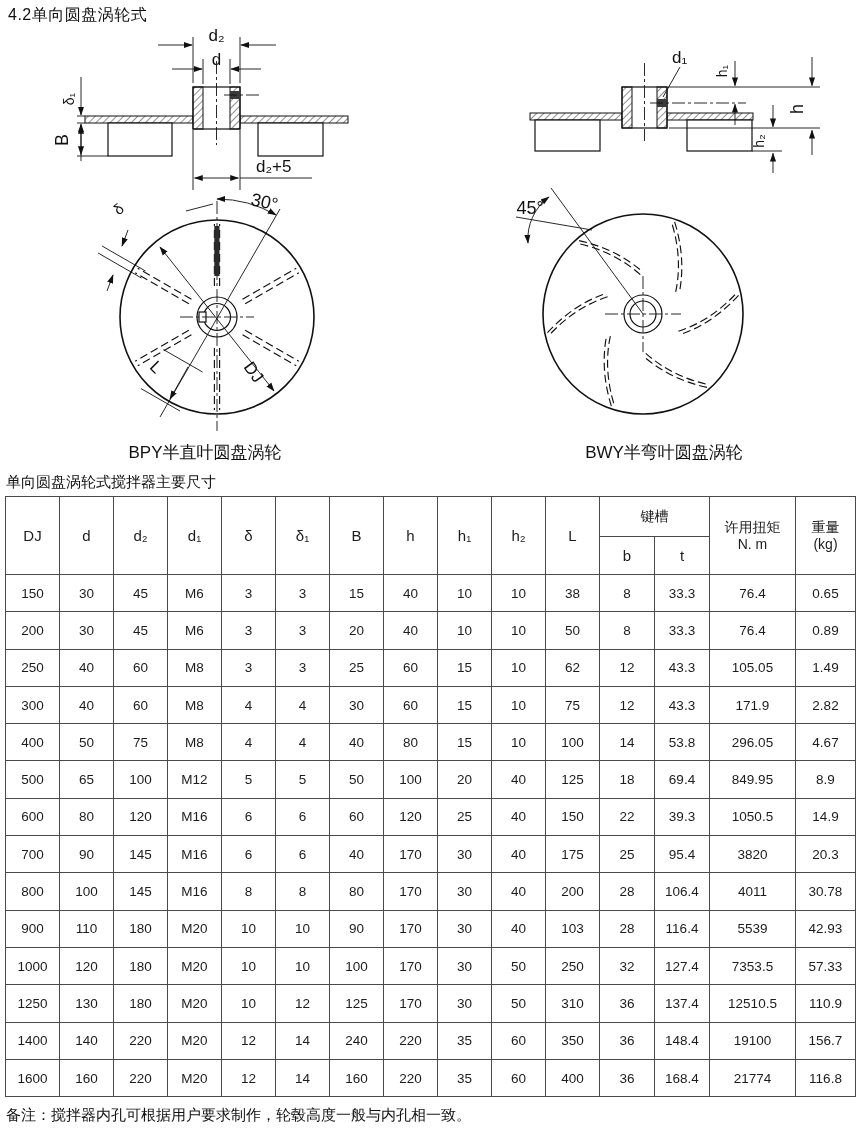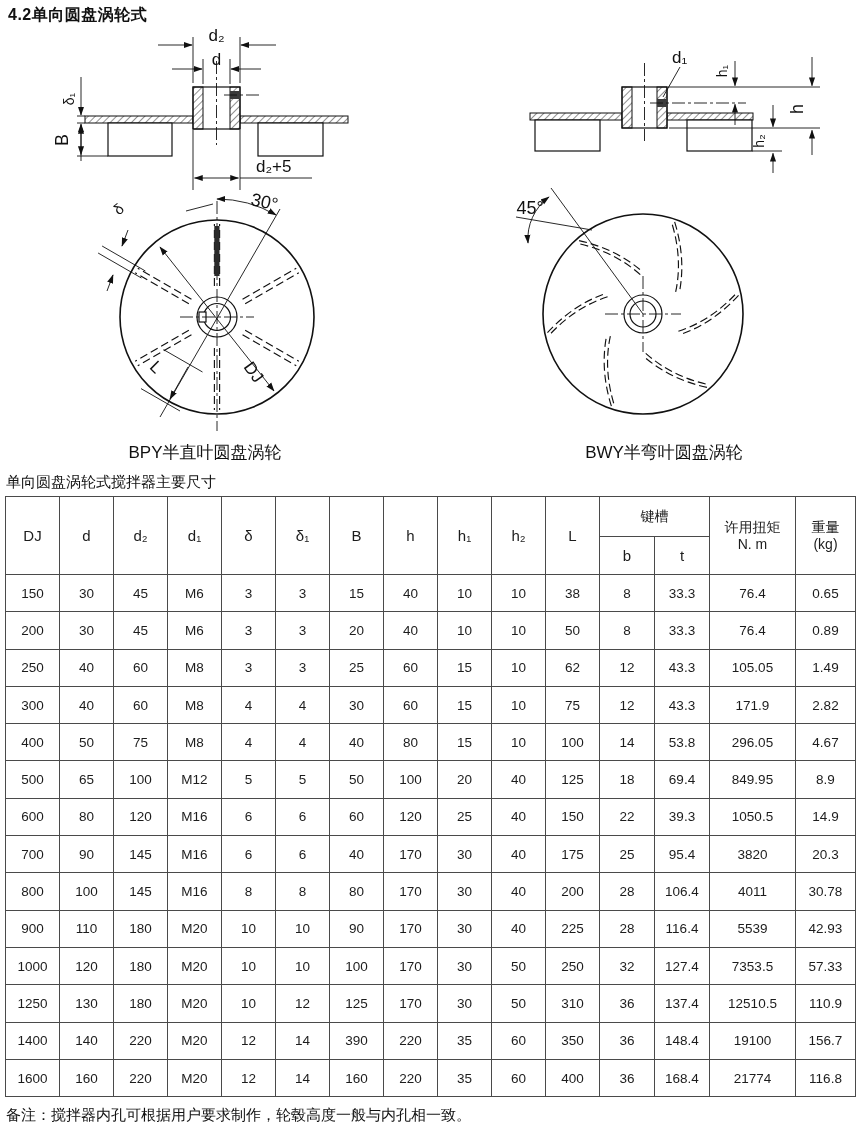--- a/index.html
+++ b/index.html
@@ -1,17 +1,17 @@
 <!DOCTYPE html>
 <html><head>
 <meta charset="utf-8">
 <style>
   html,body{margin:0;padding:0;background:#fff;}
   body{width:860px;height:1147px;color:#111;font-family:"Liberation Sans",sans-serif;position:relative;overflow:hidden;}
-  .title{font-size:16px;font-weight:bold;padding:5px 0 0 8px;height:22px;letter-spacing:.5px;}
+  .title{font-size:16px;font-weight:normal;padding:5px 0 0 8px;height:22px;letter-spacing:.5px;}
   .figures{position:relative;width:860px;height:414px;}
   .figcaps{position:relative;width:860px;height:24px;}
   .figcaps .cap{position:absolute;top:0;transform:translateX(-50%);font-size:17px;white-space:nowrap;}
   .cap-bpy{left:205px;}
   .cap-bwy{left:664px;}
   .tablecap{font-size:15px;padding:8px 0 4px 6px;}
   table{border-collapse:collapse;table-layout:fixed;margin-left:5px;width:850px;}
   th,td{border:1px solid #4a4a4a;text-align:center;vertical-align:middle;padding:0;font-weight:normal;color:#1c1c1c;}
   thead th{font-size:15px;line-height:1.2;}
   .h1row th{height:39px;}
@@ -405,21 +405,21 @@
         <td>900</td>
         <td>110</td>
         <td>180</td>
         <td>M20</td>
         <td>10</td>
         <td>10</td>
         <td>90</td>
         <td>170</td>
         <td>30</td>
         <td>40</td>
-        <td>225</td>
+        <td>103</td>
         <td>28</td>
         <td>116.4</td>
         <td>5539</td>
         <td>42.93</td>
       </tr>
       <tr>
         <td>1000</td>
         <td>120</td>
         <td>180</td>
         <td>M20</td>
@@ -452,21 +452,21 @@
         <td>12510.5</td>
         <td>110.9</td>
       </tr>
       <tr>
         <td>1400</td>
         <td>140</td>
         <td>220</td>
         <td>M20</td>
         <td>12</td>
         <td>14</td>
-        <td>390</td>
+        <td>240</td>
         <td>220</td>
         <td>35</td>
         <td>60</td>
         <td>350</td>
         <td>36</td>
         <td>148.4</td>
         <td>19100</td>
         <td>156.7</td>
       </tr>
       <tr>

